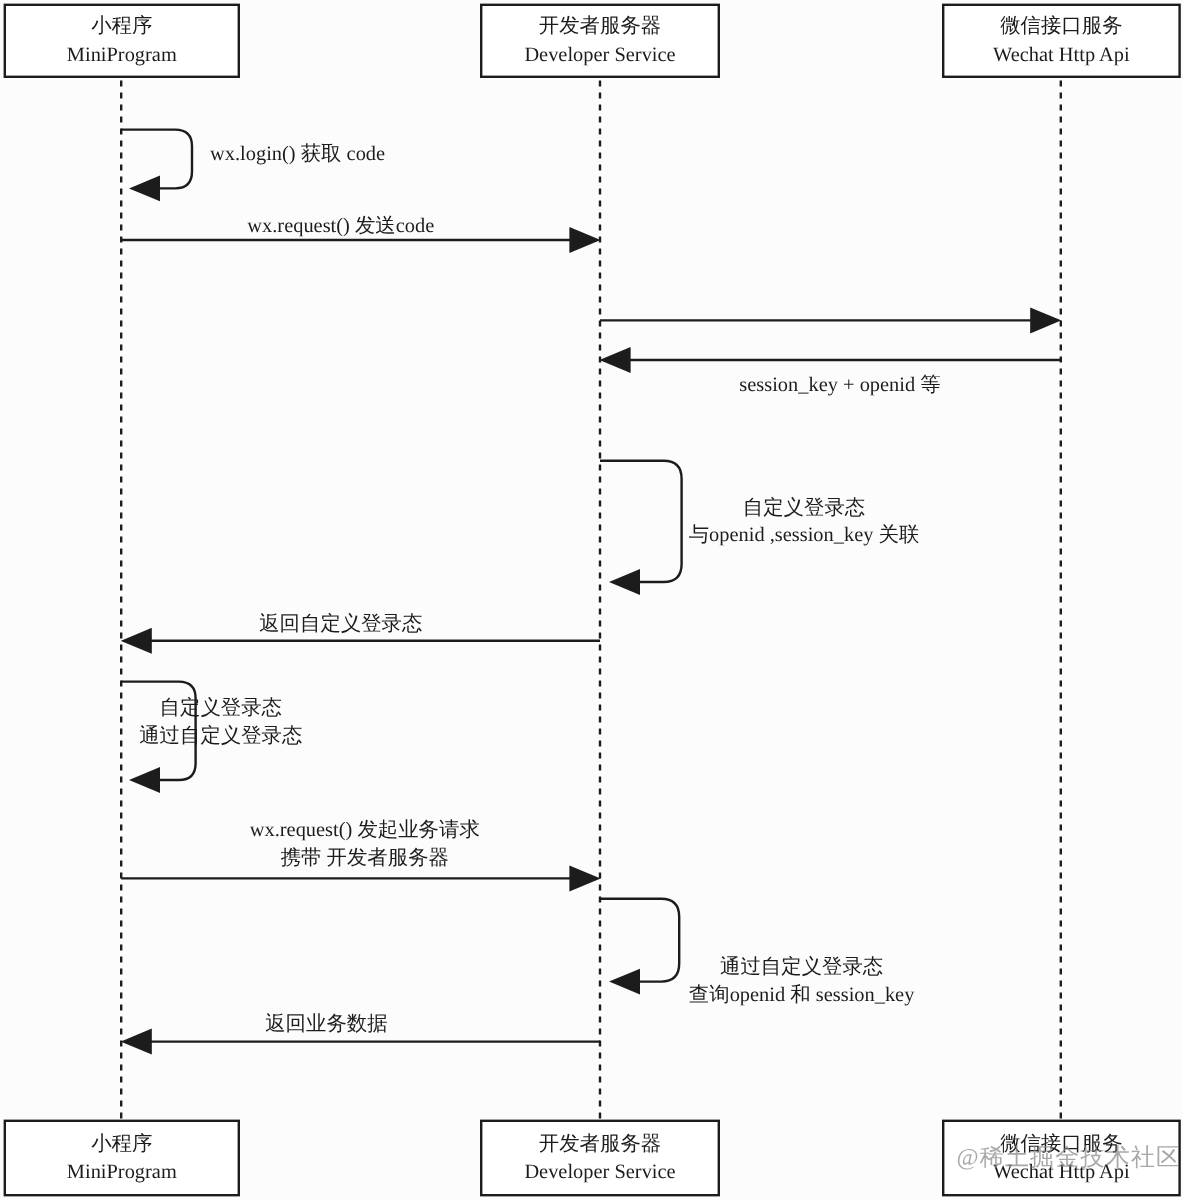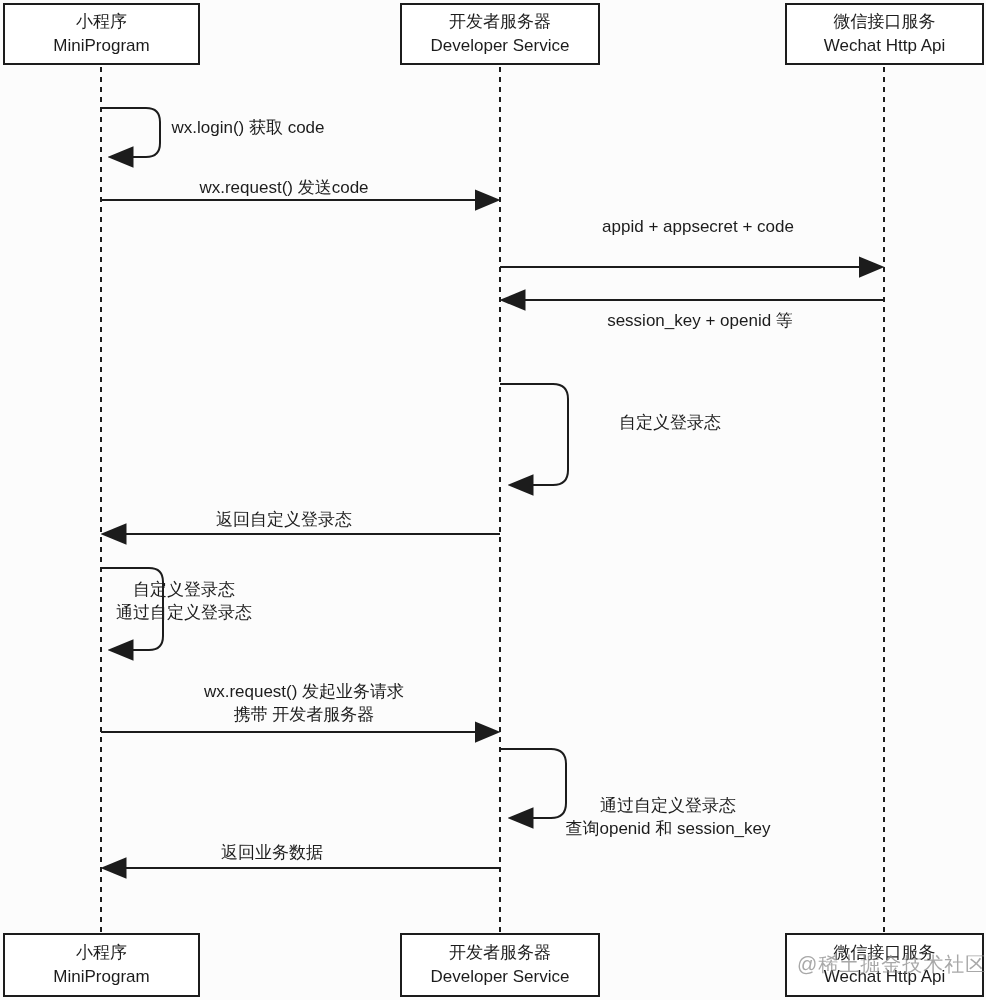--- a/index.html
+++ b/index.html
@@ -1,21 +1,21 @@
 <!DOCTYPE html>
 <html><head>
 <meta charset="utf-8">
 <style>
   html,body{margin:0;padding:0;background:#ffffff;}
   .canvas{
     position:relative;
     width:986px;height:1000px;
     background:#fcfcfc;
     overflow:hidden;
-    font-family:Liberation Sans, sans-serif;
+    font-family:Liberation Serif, serif;
     color:#1c1c1c;
   }
   svg.wires{position:absolute;left:0;top:0;width:986px;height:1000px;}
   svg.wires path{stroke:#1c1c1c;stroke-width:2;fill:none;}
   svg.wires path.lifeline{stroke-dasharray:5 5;}
   svg.wires .arrowhead{fill:#1c1c1c;stroke:none;}
   .actor{
     position:absolute;
     border:2px solid #1c1c1c;
     background:#ffffff;
@@ -111,29 +111,29 @@
 
   <div class="msg-label" style="left:248px;top:116px;">
     <span>wx.login() 获取 code</span>
   </div>
 
   <div class="msg-label" style="left:284px;top:176px;">
     <span>wx.request() 发送code</span>
   </div>
 
   <div class="msg-label" style="left:698px;top:215px;">
-    <span>appid + appsecret + code</span>
   </div>
 
   <div class="msg-label" style="left:700px;top:309px;">
     <span>session_key + openid 等</span>
   </div>
 
   <div class="msg-label" style="left:670px;top:411px;">
     <span>自定义登录态</span>
+    <span>与openid ,session_key 关联</span>
   </div>
 
   <div class="msg-label" style="left:284px;top:508px;">
     <span>返回自定义登录态</span>
   </div>
 
   <div class="msg-label" style="left:184px;top:578px;">
     <span>自定义登录态</span>
     <span>通过自定义登录态</span>
   </div>

